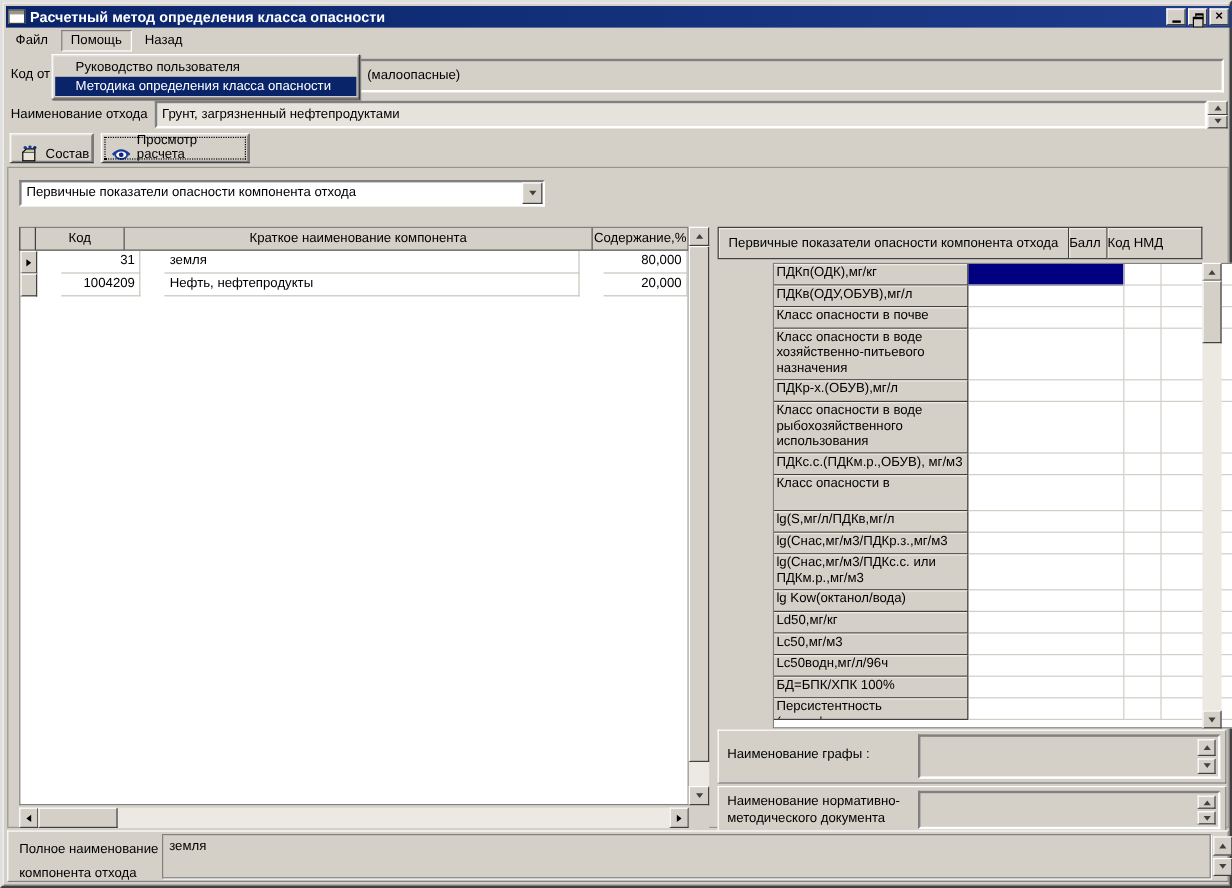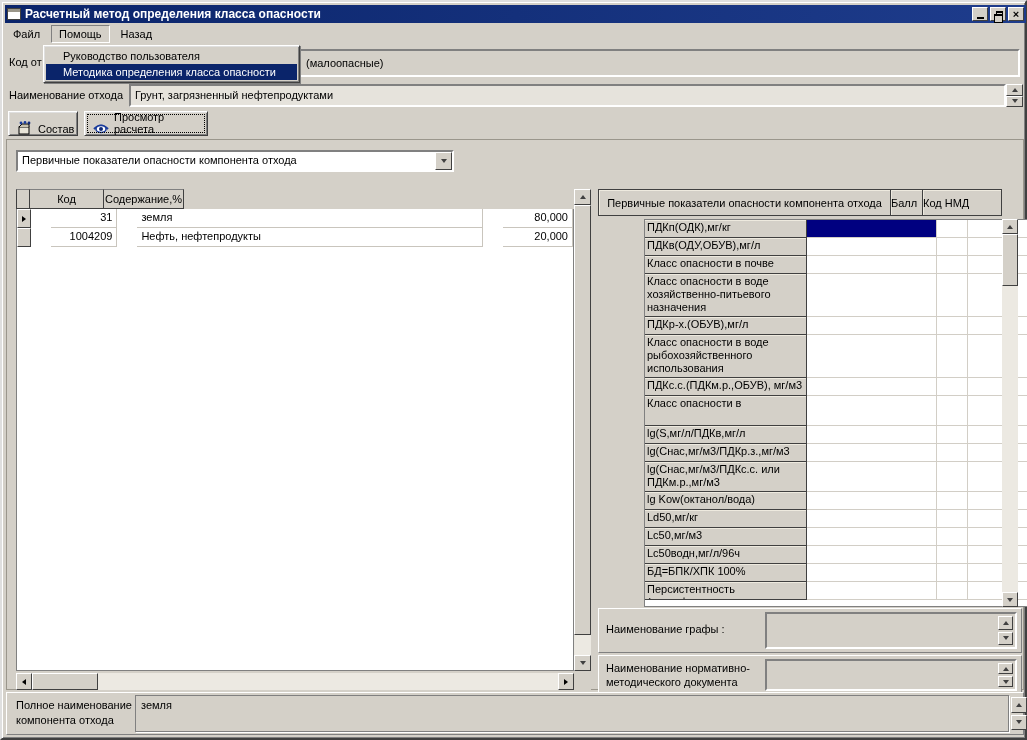--- a/index.html
+++ b/index.html
@@ -143,21 +143,21 @@
   }
   .rb-label { position:absolute; left:7px; top:6px; width:150px; line-height:14px; }
   .rb-field { position:absolute; left:166px; top:3px; right:4px; bottom:3px; background:#d4d0c8; border:2px solid; border-color:#808080 #ffffff #ffffff #808080; }
   .rb-spin { position:absolute; right:2px; top:2px; bottom:2px; width:15px; display:flex; flex-direction:column; gap:2px; }
   .rb-spin .spin-btn { flex:1; }
   
   .bottom-panel {
     position:absolute; left:4px; top:690px; width:1018px; height:43px;
     background:#d4d0c8; border:1px solid; border-color:#ffffff #808080 #808080 #ffffff;
   }
-  .bp-label { position:absolute; left:9px; top:5px; width:122px; line-height:15px; }
+  .bp-label { position:absolute; left:9px; top:5px; width:122px; line-height:20px; }
   .bp-field { position:absolute; left:128px; top:2px; width:874px; height:37px; border:1px solid #808080; box-shadow:1px 1px 0 #ffffff; }
   .bp-field span { position:absolute; left:5px; top:3px; }
   .bp-spin { position:absolute; left:1004px; top:4px; width:16px; height:33px; display:flex; flex-direction:column; gap:2px; }
   .bp-spin .spin-btn { flex:1; }
 </style>
 </head>
 <body>
 
 <div class="window">
 
@@ -231,20 +231,21 @@
       <span class="combo-text">Первичные показатели опасности компонента отхода</span>
       <span class="combo-btn">
           <span class="tri-down"></span>
         </span>
     </div>
 
     <div class="lgrid">
       <div class="lgrid-header">
         <div class="hcell" style="width:14px; border-left:1px solid #404040;"></div>
         <div class="hcell" style="width:74px;">Код</div>
+        <div class="hcell" style="width:390px;">Краткое наименование компонента</div>
         <div class="hcell" style="width:80px;">Содержание,%</div>
       </div>
       <div class="lgrid-body">
           <div class="crow">
             <div class="cind">
               <span class="tri-right"></span>
             </div>
             <div class="ccell num" style="width: 74px;">31</div>
             <div class="ccell" style="width: 390px;">земля</div>
             <div class="ccell num" style="width: 78px;">80,000</div>

